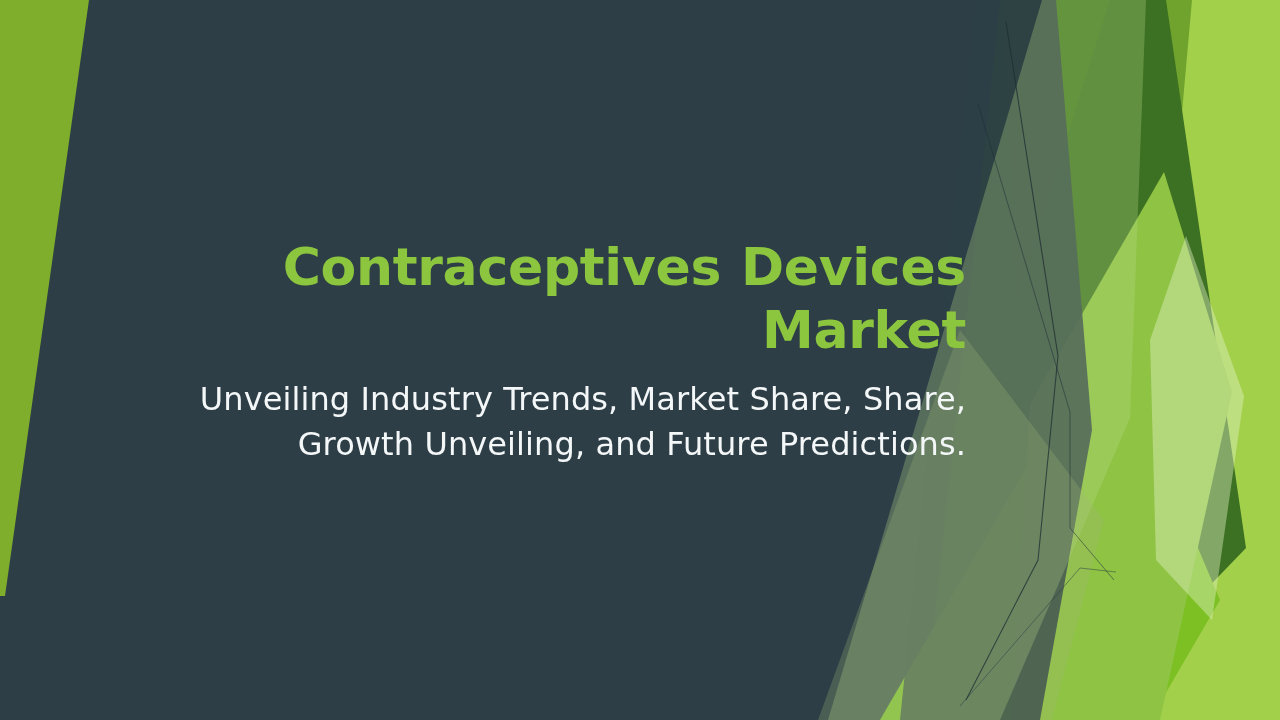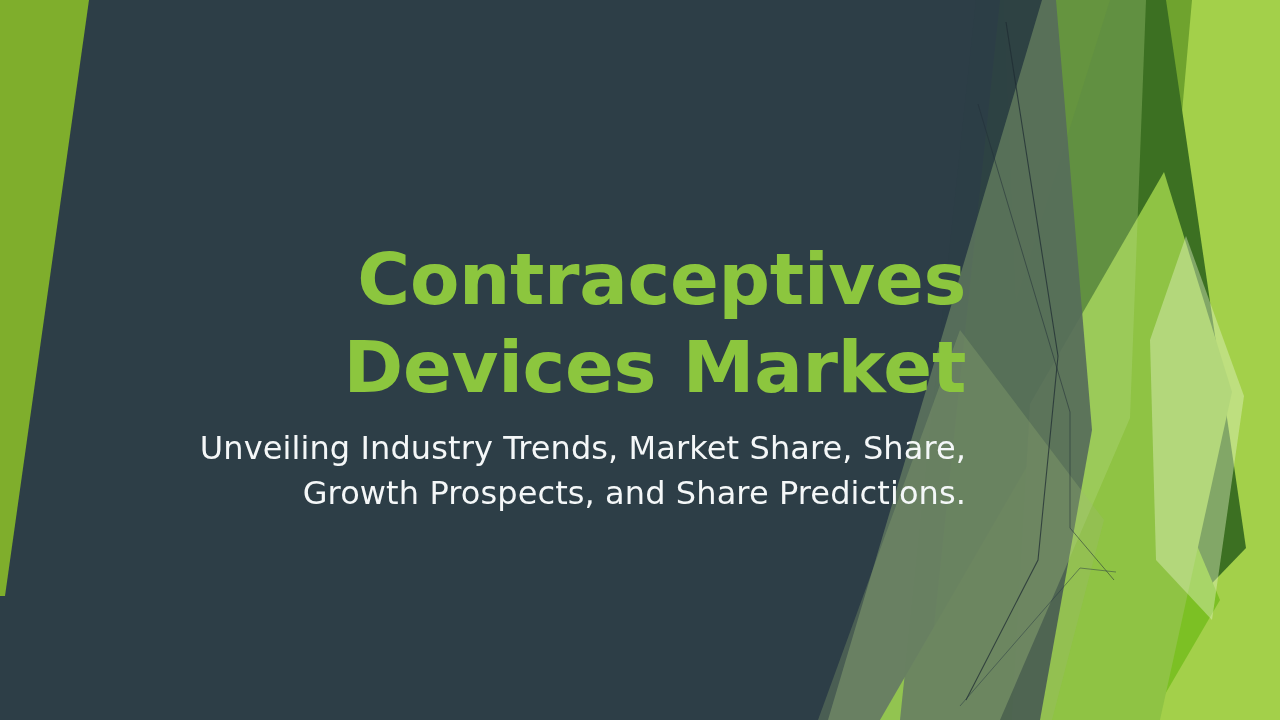--- a/index.html
+++ b/index.html
@@ -28,21 +28,21 @@
   #content {
     position: absolute;
     left: 160px;
     top: 236px;
     width: 806px;
     text-align: right;
     z-index: 5;
   }
   #title {
     margin: 0;
-    font-size: 72px;
+    font-size: 52px;
     line-height: 1.22;
     font-weight: bold;
     letter-spacing: -0.3px;
     color: #8cc63e;
     word-spacing: 2px;
   }
   #subtitle {
     margin: 14px 0 0 0;
     font-size: 32px;
     line-height: 1.42;
@@ -92,17 +92,17 @@
       <polyline points="960,706 1080,568 1116,572" fill="none" stroke="#2a3b44" stroke-width="1" opacity="0.5"></polyline>
     </g>
   </svg>
 
   <div id="content">
 
     <h1 id="title">Contraceptives Devices Market</h1>
 
     <p id="subtitle">
       <span class="sub-line">Unveiling Industry Trends, Market Share, Share,</span>
-      <span class="sub-line">Growth Prospects, and Share Predictions.</span>
+      <span class="sub-line">Growth Unveiling, and Future Predictions.</span>
     </p>
 
   </div>
 </div>
 
 </body></html>

